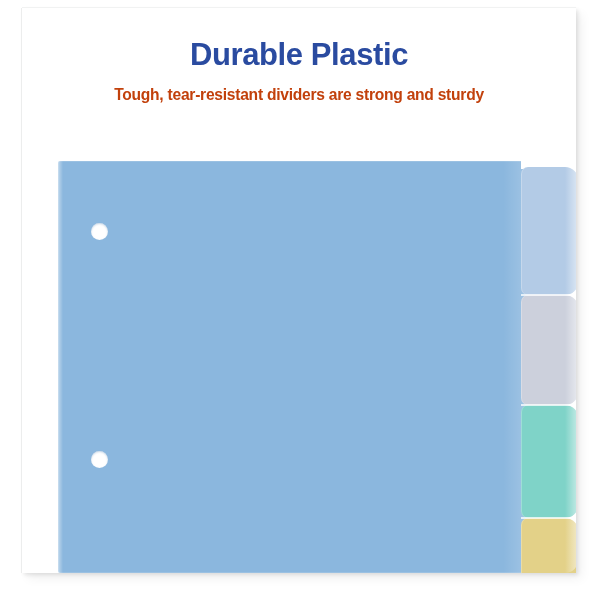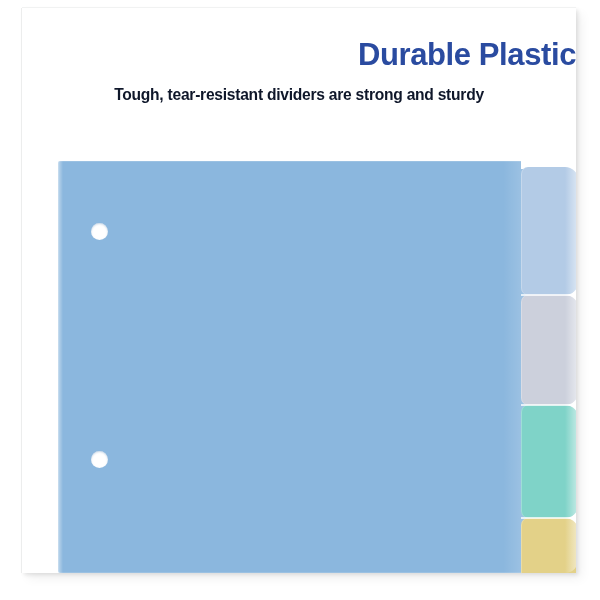--- a/index.html
+++ b/index.html
@@ -45,21 +45,20 @@
     width: 554px;
     text-align: center;
   }
   .headline {
     margin: 0;
     font-size: 31px;
     font-weight: bold;
     color: #2a4ba0;
     letter-spacing: -0.4px;
     line-height: 1.1;
-    text-align: right;
   }
   .subline {
     margin: 12px auto 0;
     width: 470px;
     font-size: 15.6px;
     font-weight: bold;
     color: #231f20;
     line-height: 1.35;
     letter-spacing: -0.25px;
   }
@@ -167,21 +166,21 @@
   }
 </style>
 </head>
 <body>
 
 <div id="product-image">
   <div class="frame">
 
     <div class="text-block">
       <h1 class="headline" style="color: rgb(42, 75, 160);">Durable Plastic</h1>
-      <p class="subline" style="color: #0f172a;">
+      <p class="subline" style="color: #c2410c;">
         <span>Tough, tear-resistant dividers are strong and sturdy</span>
       </p>
     </div>
 
     <div class="divider-stack">
 
       <div class="sheet-body" style="background: rgb(139, 183, 222);"></div>
 
       <div class="hole hole-top" style="background: rgb(255, 255, 255);"></div>
       <div class="hole hole-bottom" style="background: rgb(255, 255, 255);"></div>

